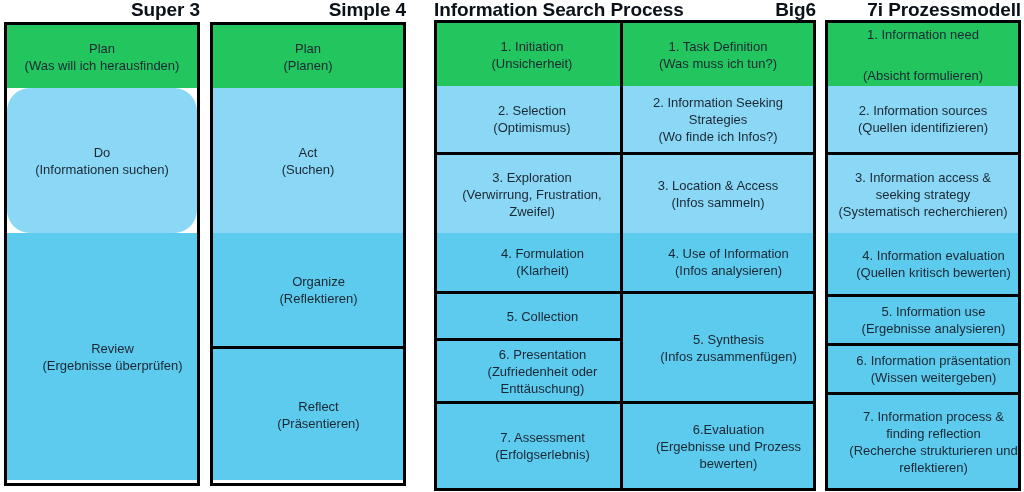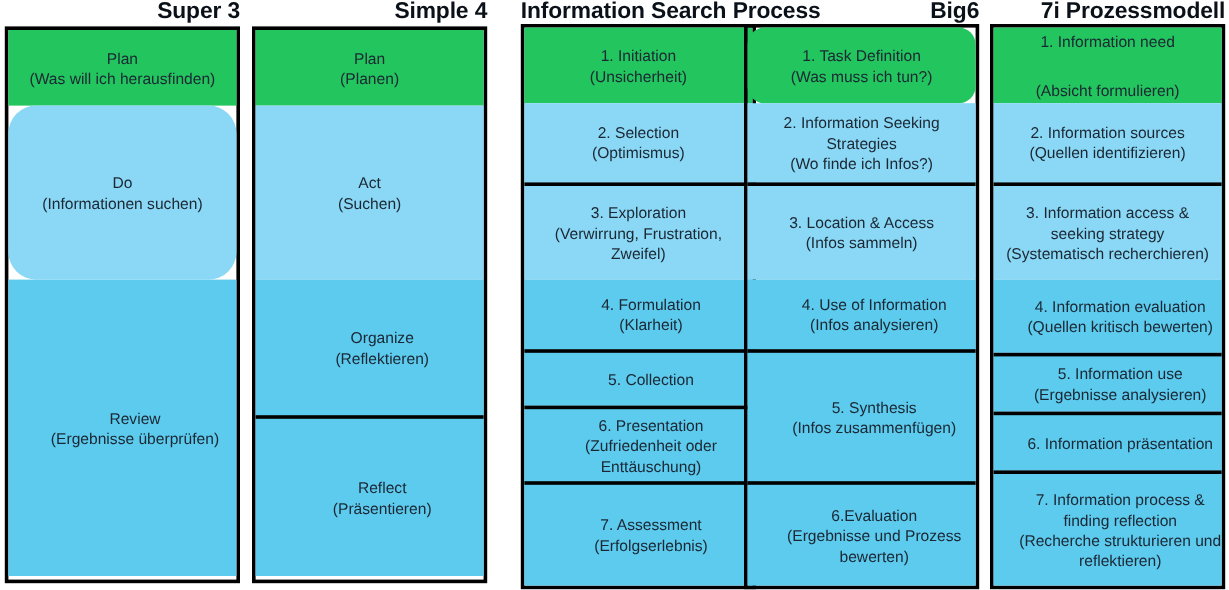--- a/index.html
+++ b/index.html
@@ -138,21 +138,21 @@
         </div>
         <div class="cell shade-3 div" style="flex: 0 0 87px;">
           <span class="line">7. Assessment</span>
           <span class="line">(Erfolgserlebnis)</span>
         </div>
       </div>
     </div>
     <div class="column" style="position: absolute; left: 620px; top: 0px; width: 196px;">
       <div class="col-title">Big6</div>
       <div class="col-body">
-        <div class="cell shade-1" style="flex: 0 0 63px; border-radius: 14px;">
+        <div class="cell shade-1" style="flex: 0 0 63px;">
           <span class="line">1. Task Definition</span>
           <span class="line">(Was muss ich tun?)</span>
         </div>
         <div class="cell shade-2" style="flex: 0 0 66px;">
           <span class="line wrap">2. Information Seeking Strategies</span>
           <span class="line">(Wo finde ich Infos?)</span>
         </div>
         <div class="cell shade-2 div" style="flex: 0 0 81px;">
           <span class="line">3. Location &amp; Access</span>
           <span class="line">(Infos sammeln)</span>
@@ -191,20 +191,21 @@
         <div class="cell shade-3" style="flex: 0 0 61px;">
           <span class="line">4. Information evaluation</span>
           <span class="line">(Quellen kritisch bewerten)</span>
         </div>
         <div class="cell shade-3 div" style="flex: 0 0 49px;">
           <span class="line">5. Information use</span>
           <span class="line">(Ergebnisse analysieren)</span>
         </div>
         <div class="cell shade-3 div" style="flex: 0 0 49px;">
           <span class="line">6. Information präsentation</span>
+          <span class="line">(Wissen weitergeben)</span>
         </div>
         <div class="cell shade-3 div" style="flex: 0 0 96px;">
           <span class="line">7. Information process &amp;</span>
           <span class="line">finding reflection</span>
           <span class="line">(Recherche strukturieren und</span>
           <span class="line">reflektieren)</span>
         </div>
       </div>
     </div>
   </div>

